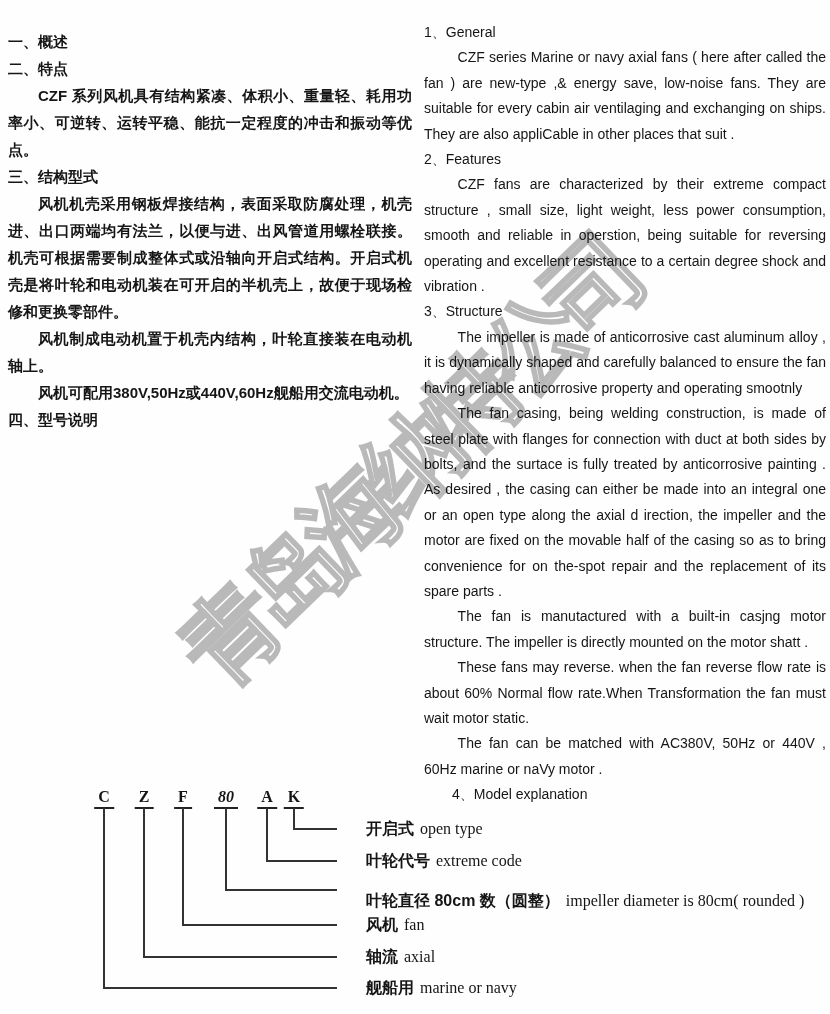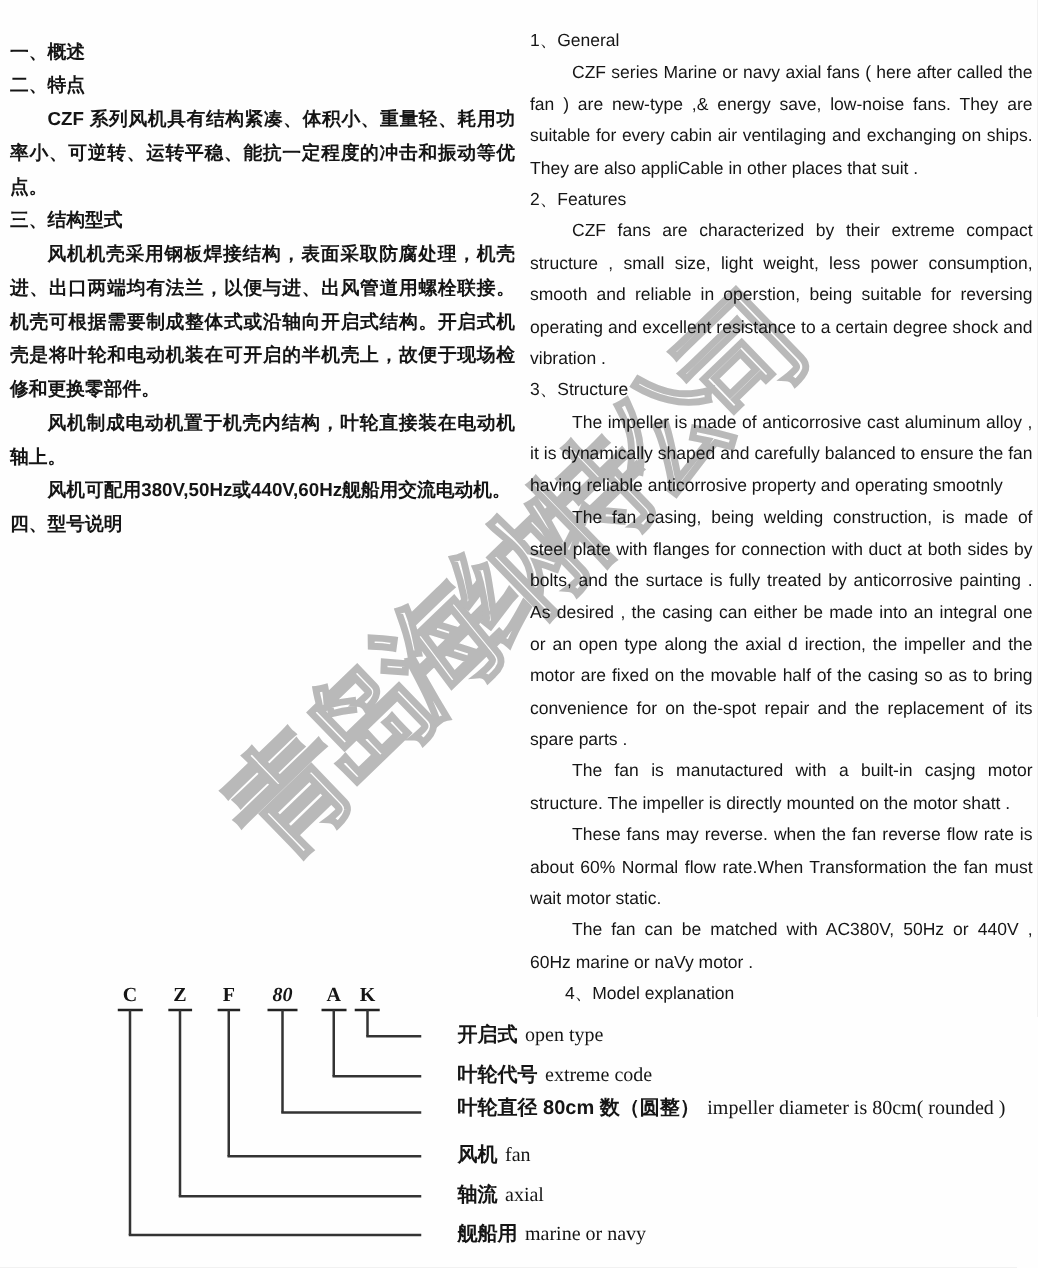--- a/index.html
+++ b/index.html
@@ -128,21 +128,21 @@
     <div class="hline" style="left:182px; top:136px; width:155px;"></div>
     <div class="hline" style="left:143px; top:168px; width:194px;"></div>
     <div class="hline" style="left:103px; top:199px; width:234px;"></div>
 
     <div class="diag-label" style="top:30px;">
       <span class="zh">开启式</span><span class="en">open type</span>
     </div>
     <div class="diag-label" style="top:62px;">
       <span class="zh">叶轮代号</span><span class="en">extreme code</span>
     </div>
-    <div class="diag-label" style="top:88px;">
+    <div class="diag-label" style="top:102px;">
       <span class="zh">叶轮直径 80cm 数（圆整）</span><span class="en">impeller diameter is 80cm( rounded )</span>
     </div>
     <div class="diag-label" style="top:126px;text-align:center;">
       <span class="zh">风机</span><span class="en">fan</span>
     </div>
     <div class="diag-label" style="top:158px;">
       <span class="zh">轴流</span><span class="en">axial</span>
     </div>
     <div class="diag-label" style="top:189px;">
       <span class="zh">舰船用</span><span class="en">marine or navy</span>

